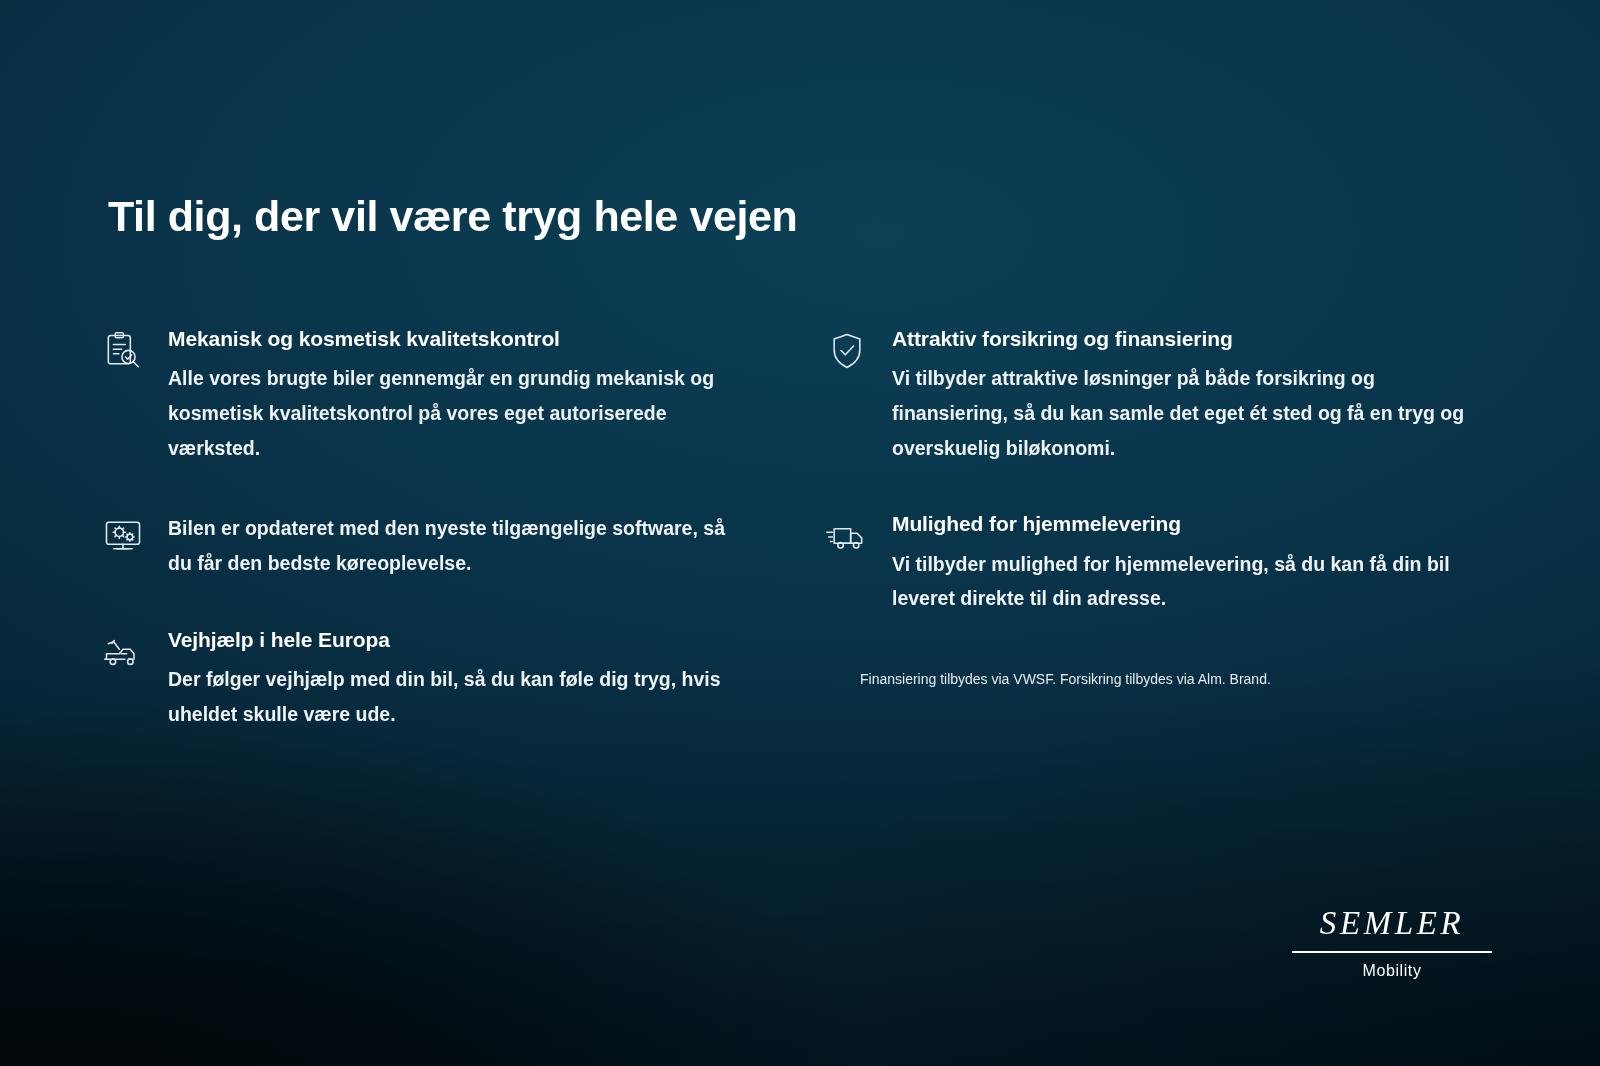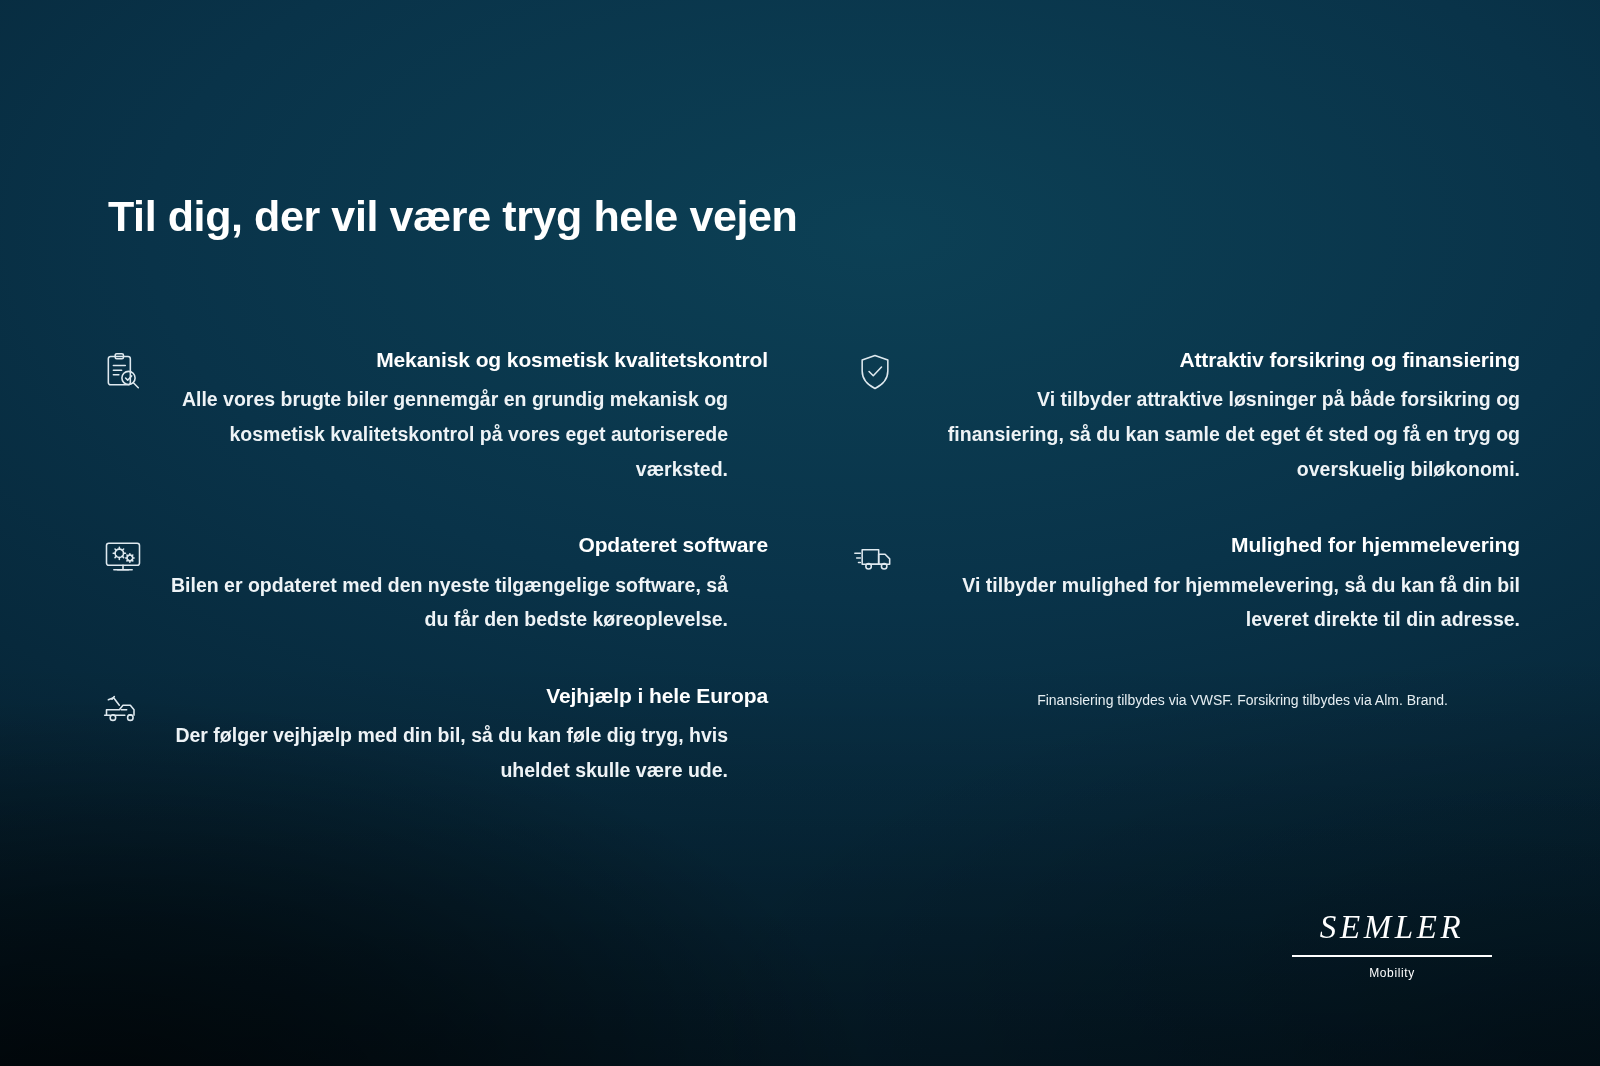--- a/index.html
+++ b/index.html
@@ -47,25 +47,24 @@
     line-height: 1.12;
     font-weight: 700;
     letter-spacing: -0.4px;
     color: #ffffff;
     white-space: nowrap;
   }
 
   .columns {
     position: absolute;
     left: 100px;
-    top: 345px;
+    top: 324px;
     width: 1420px;
     display: flex;
-    gap: 84px;
-    text-align: right;
+    gap: 56px;
   }
 
   .col {
     width: 668px;
     display: flex;
     flex-direction: column;
   }
 
   .feature {
     display: flex;
@@ -139,21 +138,21 @@
     line-height: 1;
     font-style: italic;
   }
   .logo .rule {
     height: 2px;
     background: #ffffff;
     margin: 11px auto 9px;
     width: 100%;
   }
   .logo .sub {
-    font-size: 12px;
+    font-size: 16px;
     letter-spacing: 0.6px;
     color: #ffffff;
   }
 </style>
 </head>
 <body>
 
 <div class="page">
   <div class="bg"></div>
   <div class="bg-vignette"></div>
@@ -187,21 +186,20 @@
             <rect x="6" y="9" width="36" height="24" rx="2.5"></rect>
             <path d="M18 38h12M24 33v5"></path>
             <path d="M14 38h20"></path>
             <circle cx="20" cy="20" r="4.6"></circle>
             <path d="M20 13.3v2.2M20 24.5v2.2M13.3 20h2.2M24.5 20h2.2M15.3 15.3l1.6 1.6M23.1 23.1l1.6 1.6M24.7 15.3l-1.6 1.6M16.9 23.1l-1.6 1.6"></path>
             <circle cx="31.5" cy="25" r="3.1"></circle>
             <path d="M31.5 20.4v1.5M31.5 28.1v1.5M26.9 25h1.5M34.6 25h1.5M28.3 21.8l1.1 1.1M33.6 27.1l1.1 1.1M34.7 21.8l-1.1 1.1M29.4 27.1l-1.1 1.1"></path>
           </svg>
         </span>
         <div class="body">
-          <h3>Opdateret software</h3>
           <p>Bilen er opdateret med den nyeste tilgængelige software, så du får den bedste køreoplevelse.</p>
         </div>
       </div>
 
       <div class="feature">
         <span class="icon">
           <svg viewBox="0 0 48 48" fill="none" stroke="#dfe9ef" stroke-width="1.7" stroke-linecap="round" stroke-linejoin="round">
             <path d="M4 32h6"></path>
             <path d="M14 32h12"></path>
             <path d="M30 32h4"></path>

